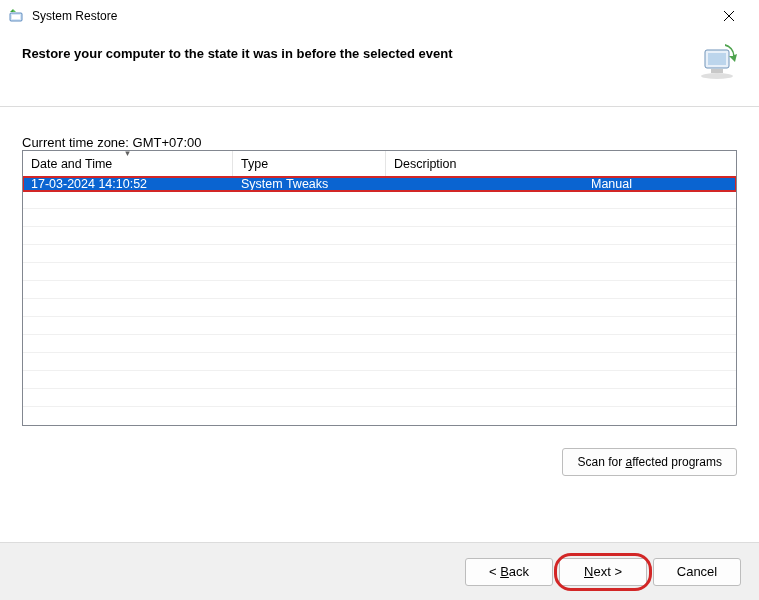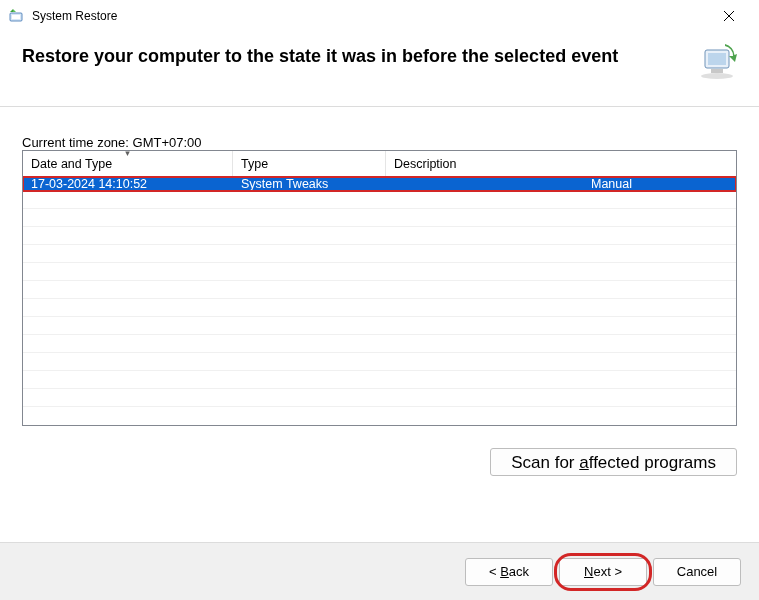--- a/index.html
+++ b/index.html
@@ -5,21 +5,21 @@
     * { box-sizing: border-box; margin: 0; padding: 0; font-family: "Segoe UI", Tahoma, sans-serif; }
     body { background: #fff; width: 759px; height: 600px; position: relative; overflow: hidden; }
 
     .titlebar { height: 32px; display: flex; align-items: center; padding: 0 8px 0 8px; background: #fff; }
     .titlebar .app-icon { width: 16px; height: 16px; margin-right: 8px; }
     .titlebar .title { font-size: 12px; color: #000; flex: 1; }
     .titlebar .close { width: 45px; height: 32px; display: flex; align-items: center; justify-content: center; cursor: pointer; }
     .titlebar .close svg { width: 10px; height: 10px; }
 
     .header-band { background: #fff; padding: 14px 22px 26px 22px; display: flex; align-items: flex-start; }
-    .header-band .heading { font-size: 18px; font-weight: 600; color: #000; flex: 1; }
+    .header-band .heading { font-size: 13px; font-weight: 600; color: #000; flex: 1; }
     .header-band .restore-icon { width: 40px; height: 38px; margin-left: 10px; margin-top:-4px;}
 
     .divider { height: 1px; background: #dcdcdc; }
 
     .content { padding: 28px 22px 10px 22px; }
     .tz { font-size: 13px; color: #000; }
 
     .table-wrap { border: 1px solid #828790; background: #fff; height: 276px; overflow: hidden; }
     .thead { display: flex; background: #fff; border-bottom: 1px solid #d0d0d0; }
     .th { font-size: 12.5px; color: #000; padding: 4px 8px; height: 25px; display: flex; align-items: center; border-right: 1px solid #e5e5e5; cursor: pointer; position: relative; }
@@ -29,21 +29,21 @@
     .col-desc { width: 350px; }
     .col-type { flex: 1; }
 
     .tbody { }
     .trow { display: flex; height: 18px; font-size: 12.5px; border-bottom: 1px solid #f0f0f0; align-items: center; }
     .trow.sel { background: #0a64d1; color: #fff; outline: 2px solid #d22626; outline-offset: -1px; border-bottom: none; height: 14px; }
     .trow > div { padding: 0 8px; white-space: nowrap; overflow: hidden; }
     .empty-row { height: 18px; border-bottom: 1px solid #f0f0f0; }
 
     .scan-row { display: flex; justify-content: flex-end; padding: 12px 22px 0 22px; }
-    .scan-btn { font-size: 17px; padding: 4px 20px; height: 28px; background: #fdfdfd; border: 1px solid #bdbdbd; border-radius: 3px; cursor: pointer; }
+    .scan-btn { font-size: 12px; padding: 4px 14px; height: 28px; background: #fdfdfd; border: 1px solid #bdbdbd; border-radius: 3px; cursor: pointer; }
     .scan-btn .ul { text-decoration: underline; }
 
     .footer { position: absolute; left: 0; right: 0; bottom: 0; height: 58px; background: #f0f0f0; border-top: 1px solid #dcdcdc; display: flex; justify-content: flex-end; align-items: center; padding: 0 18px; gap: 6px; }
     .nav-btn { font-size: 13px; height: 28px; min-width: 88px; padding: 0 14px; background: #fdfdfd; border: 1px solid #bdbdbd; border-radius: 3px; cursor: pointer; }
     .nav-btn .ul { text-decoration: underline; }
     .next-highlight { outline: 3px solid #d22626; outline-offset: 2px; border-radius: 12px; }
   </style>
 </head>
 <body>
 
@@ -78,21 +78,21 @@
 </div>
 <div class="divider"></div>
 
 <div class="content">
   <div class="tz">Current time zone: GMT+07:00</div>
 
   <div class="table-wrap">
     <div class="thead">
       <div class="th col-dt">
         <span class="sort-ind">▾</span>
-        <span>Date and Type</span>
+        <span>Date and Time</span>
       </div>
       <div class="th col-type">
         <span>Type</span>
       </div>
       <div class="th col-desc">
         <span>Description</span>
       </div>
     </div>
     <div class="tbody">
       <div class="trow sel">

